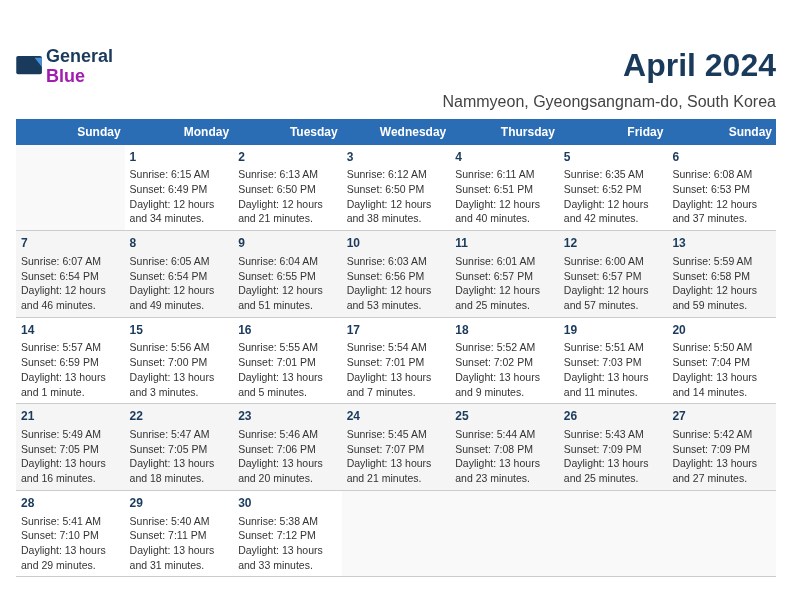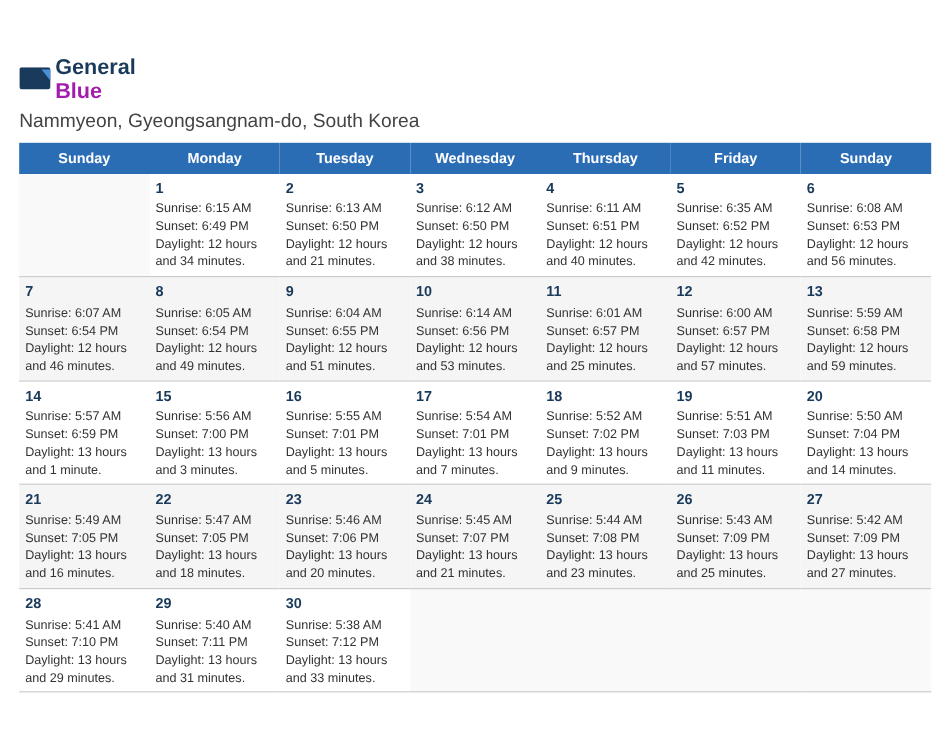--- a/index.html
+++ b/index.html
@@ -41,33 +41,33 @@
     }
     h1.month-title {
       font-size: 32px;
       color: #1a3a5c;
       font-weight: bold;
     }
     h2.location-title {
       font-size: 16px;
       color: #444;
       font-weight: normal;
-      text-align: left;
+      text-align: right;
       margin-bottom: 8px;
     }
     table {
       width: 100%;
       border-collapse: collapse;
       font-size: 11px;
     }
     thead tr th {
       background-color: #2a6db5;
       color: #fff;
       padding: 6px 4px;
-      text-align: center;
+      text-align: right;
       font-size: 12px;
       font-weight: bold;
     }
     tbody tr {
       border-bottom: 1px solid #ccc;
     }
     tbody tr:nth-child(odd) {
       background: #fff;
     }
     tbody tr:nth-child(even) {
@@ -103,20 +103,23 @@
   <div class="logo-area">
     <svg class="logo-icon" viewBox="0 0 30 24">
       <rect x="0" y="0" width="28" height="20" rx="2" fill="#1a3a5c"></rect>
       <polygon points="20,2 28,2 28,12" fill="#4a90d9"></polygon>
     </svg>
     <div class="logo-text">
       <div>General</div>
       <div><span>Blue</span></div>
     </div>
   </div>
+  <div class="header-right">
+    <h1 class="month-title">April 2024</h1>
+  </div>
 </div>
 <h2 class="location-title">Nammyeon, Gyeongsangnam-do, South Korea</h2>
 
 <table>
   <thead>
     <tr>
     <th>Sunday</th>
         <th>Monday</th>
         <th>Tuesday</th>
         <th>Wednesday</th>
@@ -161,21 +164,21 @@
           <div class="cell-text">Sunrise: 6:35 AM</div>
           <div class="cell-text">Sunset: 6:52 PM</div>
           <div class="cell-text">Daylight: 12 hours</div>
           <div class="cell-text">and 42 minutes.</div>
         </td>
         <td>
           <span class="day-num">6</span>
           <div class="cell-text">Sunrise: 6:08 AM</div>
           <div class="cell-text">Sunset: 6:53 PM</div>
           <div class="cell-text">Daylight: 12 hours</div>
-          <div class="cell-text">and 56 minutes.</div>
+          <div class="cell-text">and 37 minutes.</div>
         </td>
       </tr>
       <tr>
         <td>
           <span class="day-num">7</span>
           <div class="cell-text">Sunrise: 6:07 AM</div>
           <div class="cell-text">Sunset: 6:54 PM</div>
           <div class="cell-text">Daylight: 12 hours</div>
           <div class="cell-text">and 46 minutes.</div>
         </td>
@@ -188,21 +191,21 @@
         </td>
         <td>
           <span class="day-num">9</span>
           <div class="cell-text">Sunrise: 6:04 AM</div>
           <div class="cell-text">Sunset: 6:55 PM</div>
           <div class="cell-text">Daylight: 12 hours</div>
           <div class="cell-text">and 51 minutes.</div>
         </td>
         <td>
           <span class="day-num">10</span>
-          <div class="cell-text">Sunrise: 6:14 AM</div>
+          <div class="cell-text">Sunrise: 6:03 AM</div>
           <div class="cell-text">Sunset: 6:56 PM</div>
           <div class="cell-text">Daylight: 12 hours</div>
           <div class="cell-text">and 53 minutes.</div>
         </td>
         <td>
           <span class="day-num">11</span>
           <div class="cell-text">Sunrise: 6:01 AM</div>
           <div class="cell-text">Sunset: 6:57 PM</div>
           <div class="cell-text">Daylight: 12 hours</div>
           <div class="cell-text">and 25 minutes.</div>

